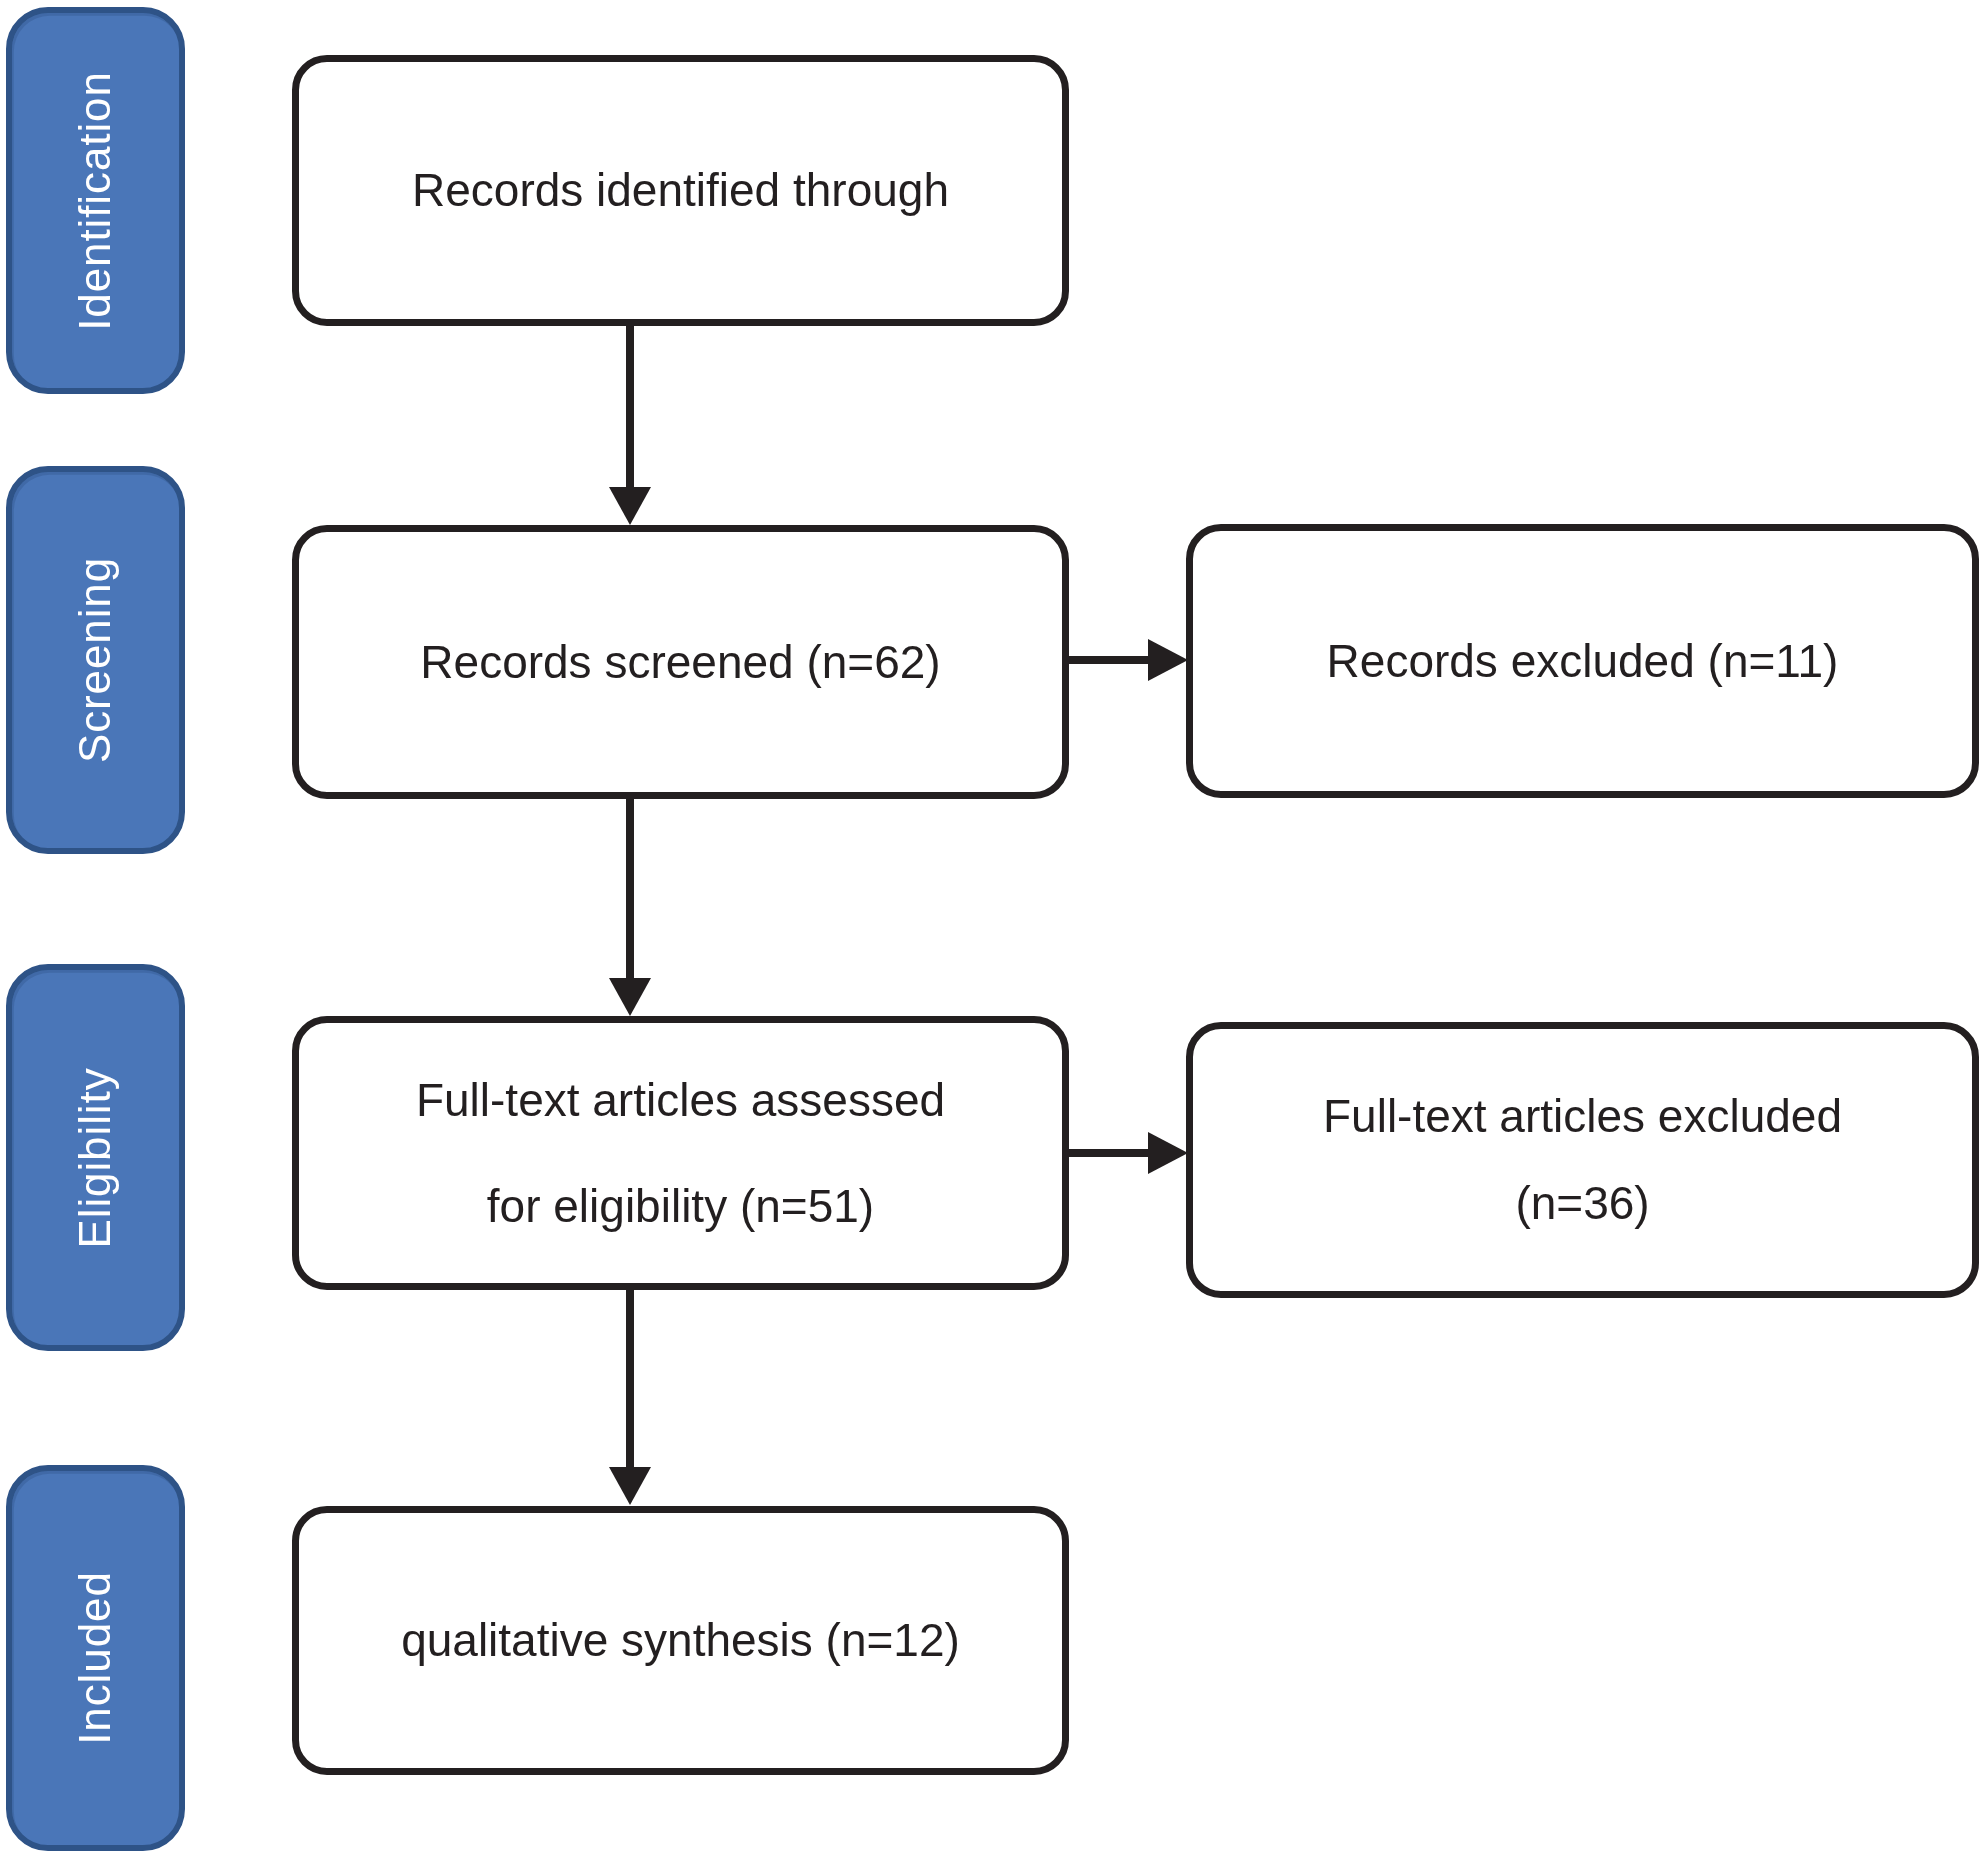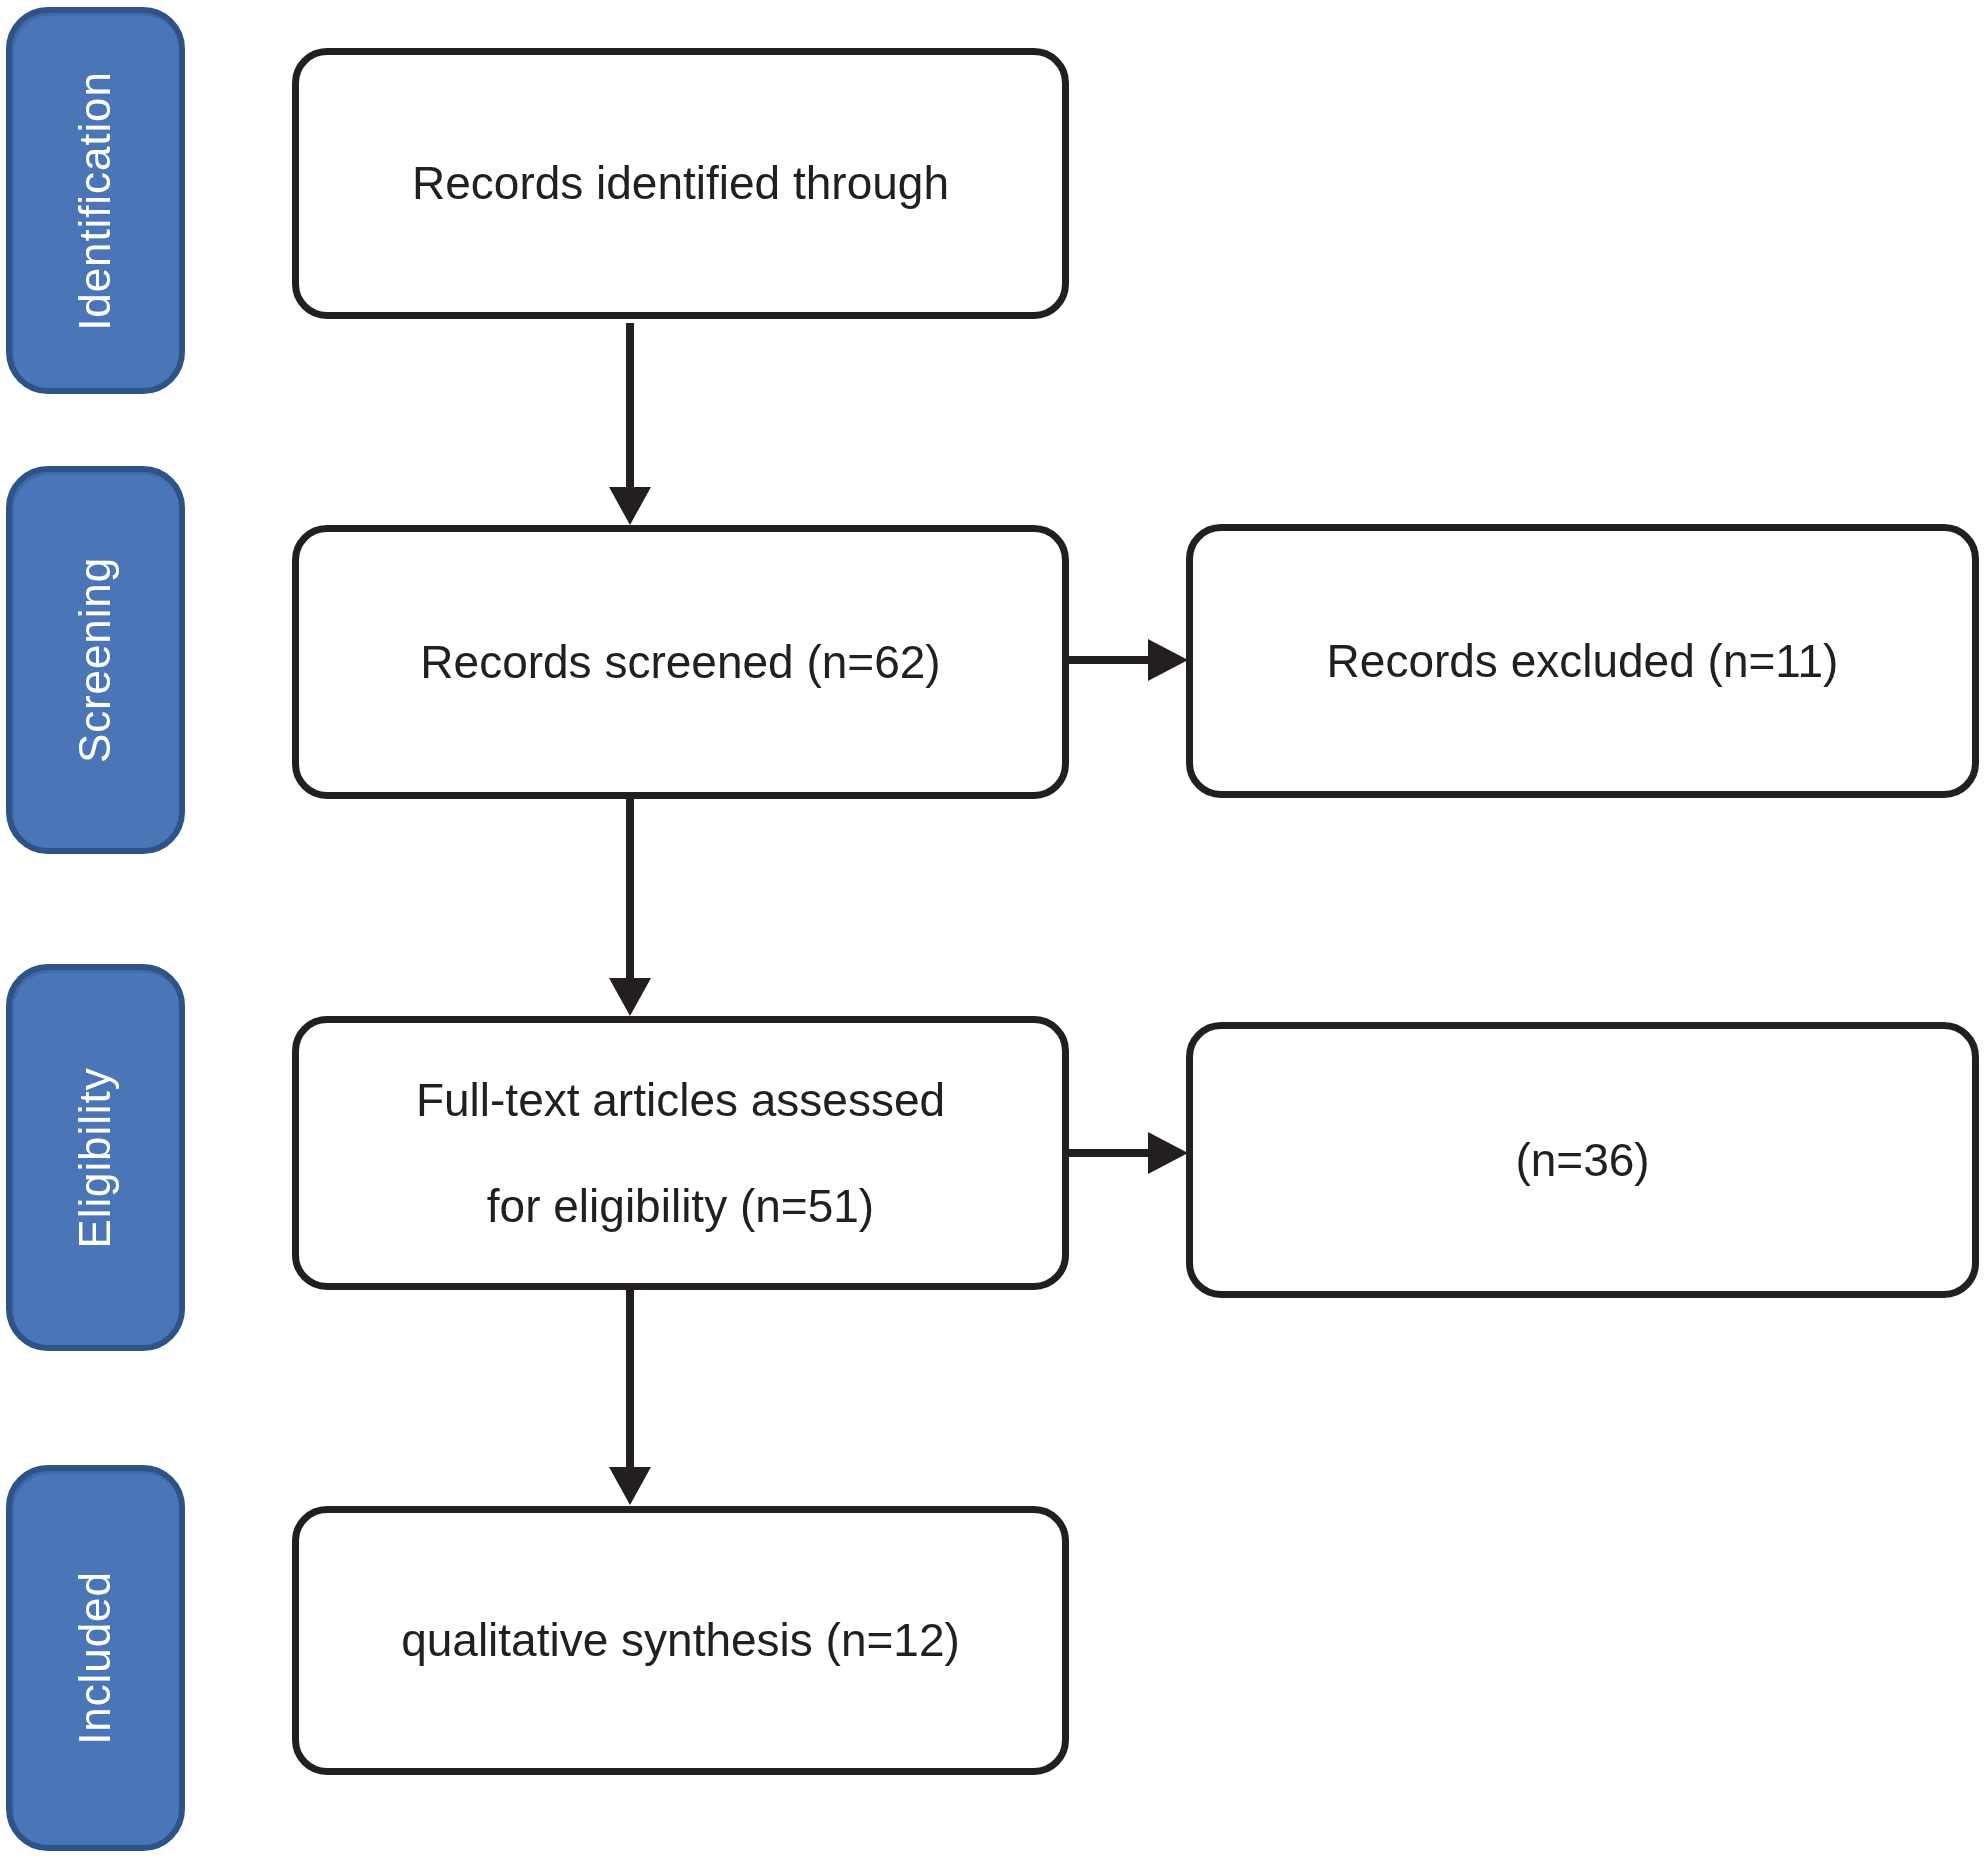--- a/index.html
+++ b/index.html
@@ -53,21 +53,21 @@
     flex-direction: column;
     align-items: center;
     justify-content: center;
     text-align: center;
     color: #231f20;
     font-size: 46px;
     line-height: 87px;
   }
   .node .line { white-space: nowrap; }
 
-  #node-identified        { left: 292px;  top: 48px;   width: 777px; height: 271px; }
+  #node-identified        { left: 292px;  top: 55px;   width: 777px; height: 271px; }
   #node-screened          { left: 292px;  top: 525px;  width: 777px; height: 274px; }
   #node-records-excluded  { left: 1186px; top: 524px;  width: 793px; height: 274px; }
   #node-fulltext-assessed { left: 292px;  top: 1016px; width: 777px; height: 274px; gap: 19px; }
   #node-fulltext-excluded { left: 1186px; top: 1022px; width: 793px; height: 276px; }
   #node-included-studies  { left: 292px;  top: 1506px; width: 777px; height: 269px; }
 
   
   .vline {
     position: absolute;
     width: 8.2px;
@@ -140,20 +140,21 @@
   <div id="node-records-excluded" class="node">
     <span class="line">Records excluded (n=11)</span>
   </div>
 
   <div id="node-fulltext-assessed" class="node">
     <span class="line">Full-text articles assessed</span>
     <span class="line">for eligibility (n=51)</span>
   </div>
 
   <div id="node-fulltext-excluded" class="node">
+    <span class="line">Full-text articles excluded</span>
     <span class="line">(n=36)</span>
   </div>
 
   <div id="node-included-studies" class="node">
     <span class="line">qualitative synthesis (n=12)</span>
   </div>
 
   <div id="arrow-v1">
     <div class="vline"></div>
     <div class="vhead"></div>

